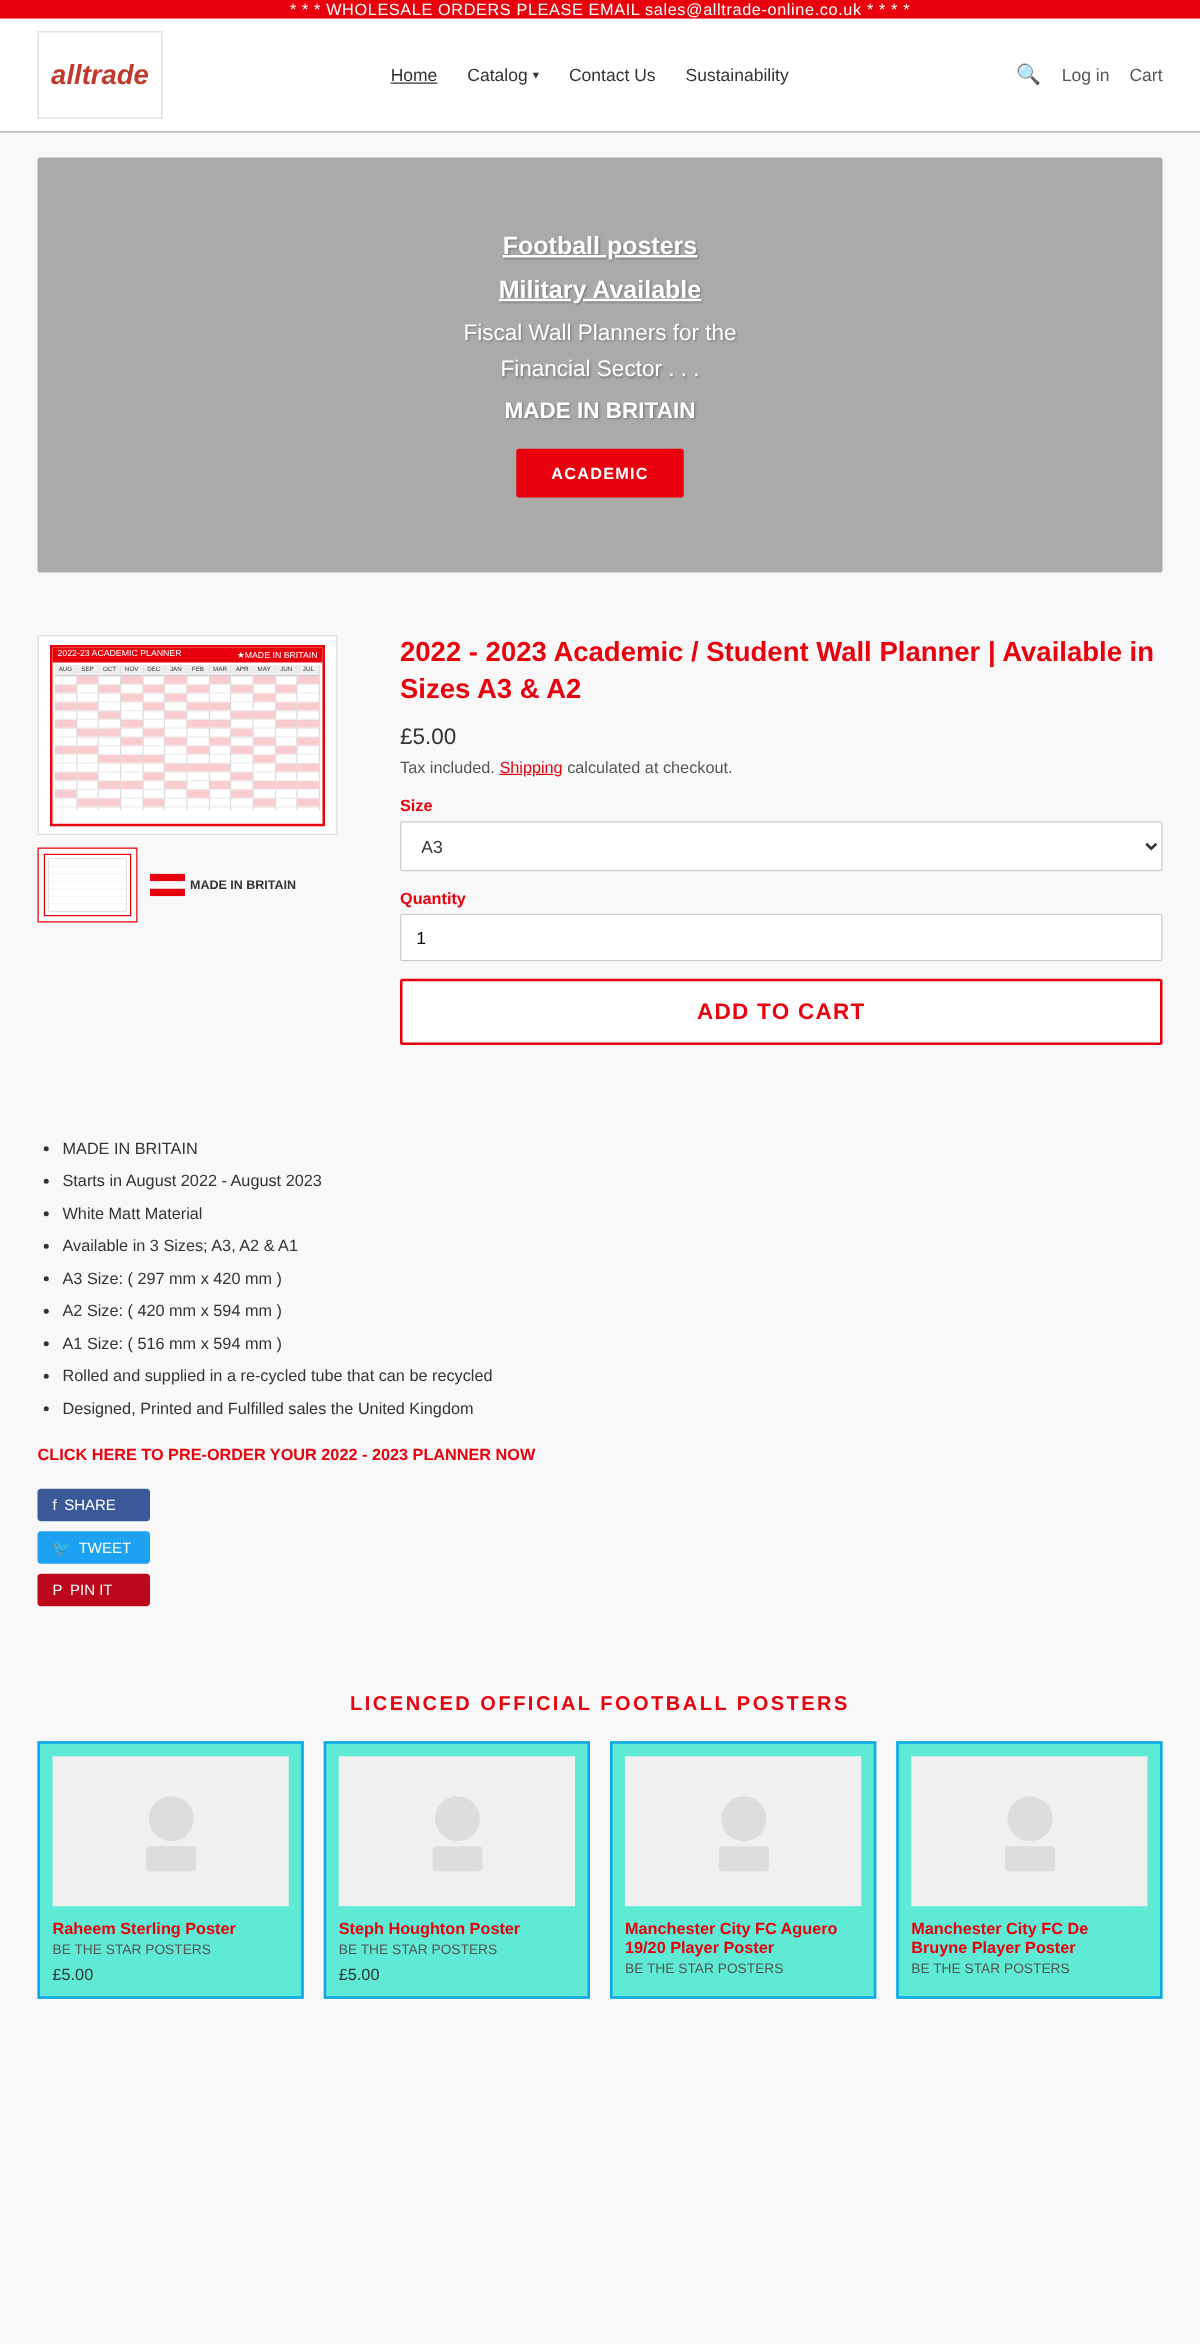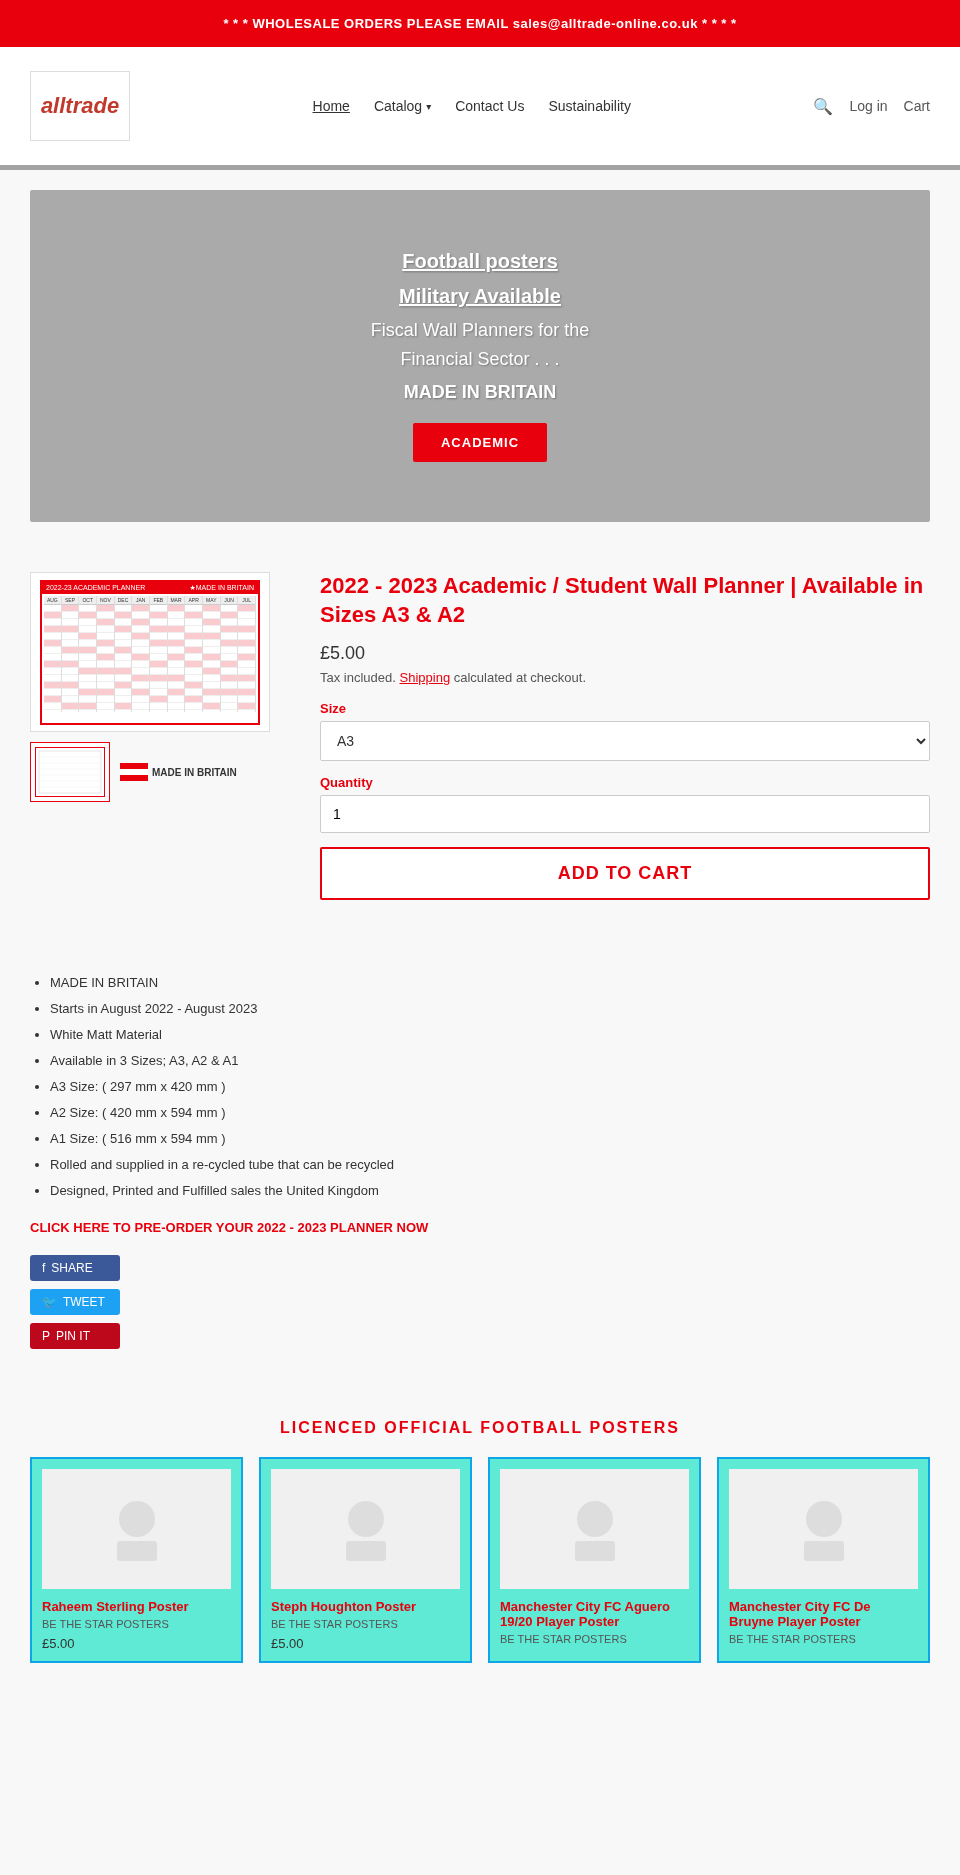--- a/index.html
+++ b/index.html
@@ -3,31 +3,30 @@
   <meta charset="utf-8">
   <style>
     * { box-sizing: border-box; margin: 0; padding: 0; }
     body { font-family: Arial, sans-serif; background: #f8f8f8; color: #333; font-size: 14px; }
 
     
     .top-banner {
       background: #e8000d;
       color: #fff;
       text-align: center;
-      padding: 16px 10px;
+      padding: 0 10px;
       font-size: 13px;
       letter-spacing: 0.5px;
-      font-weight: bold;
     }
 
     
     .header {
       background: #fff;
-      border-bottom: 5px solid #a3a3a3;
-      padding: 24px 30px;
+      border-bottom: 1px solid #a3a3a3;
+      padding: 10px 30px;
       display: flex;
       align-items: center;
       justify-content: space-between;
     }
     .logo-box {
       border: 1px solid #ddd;
       padding: 10px 15px;
       width: 100px;
       height: 70px;
       display: flex;

